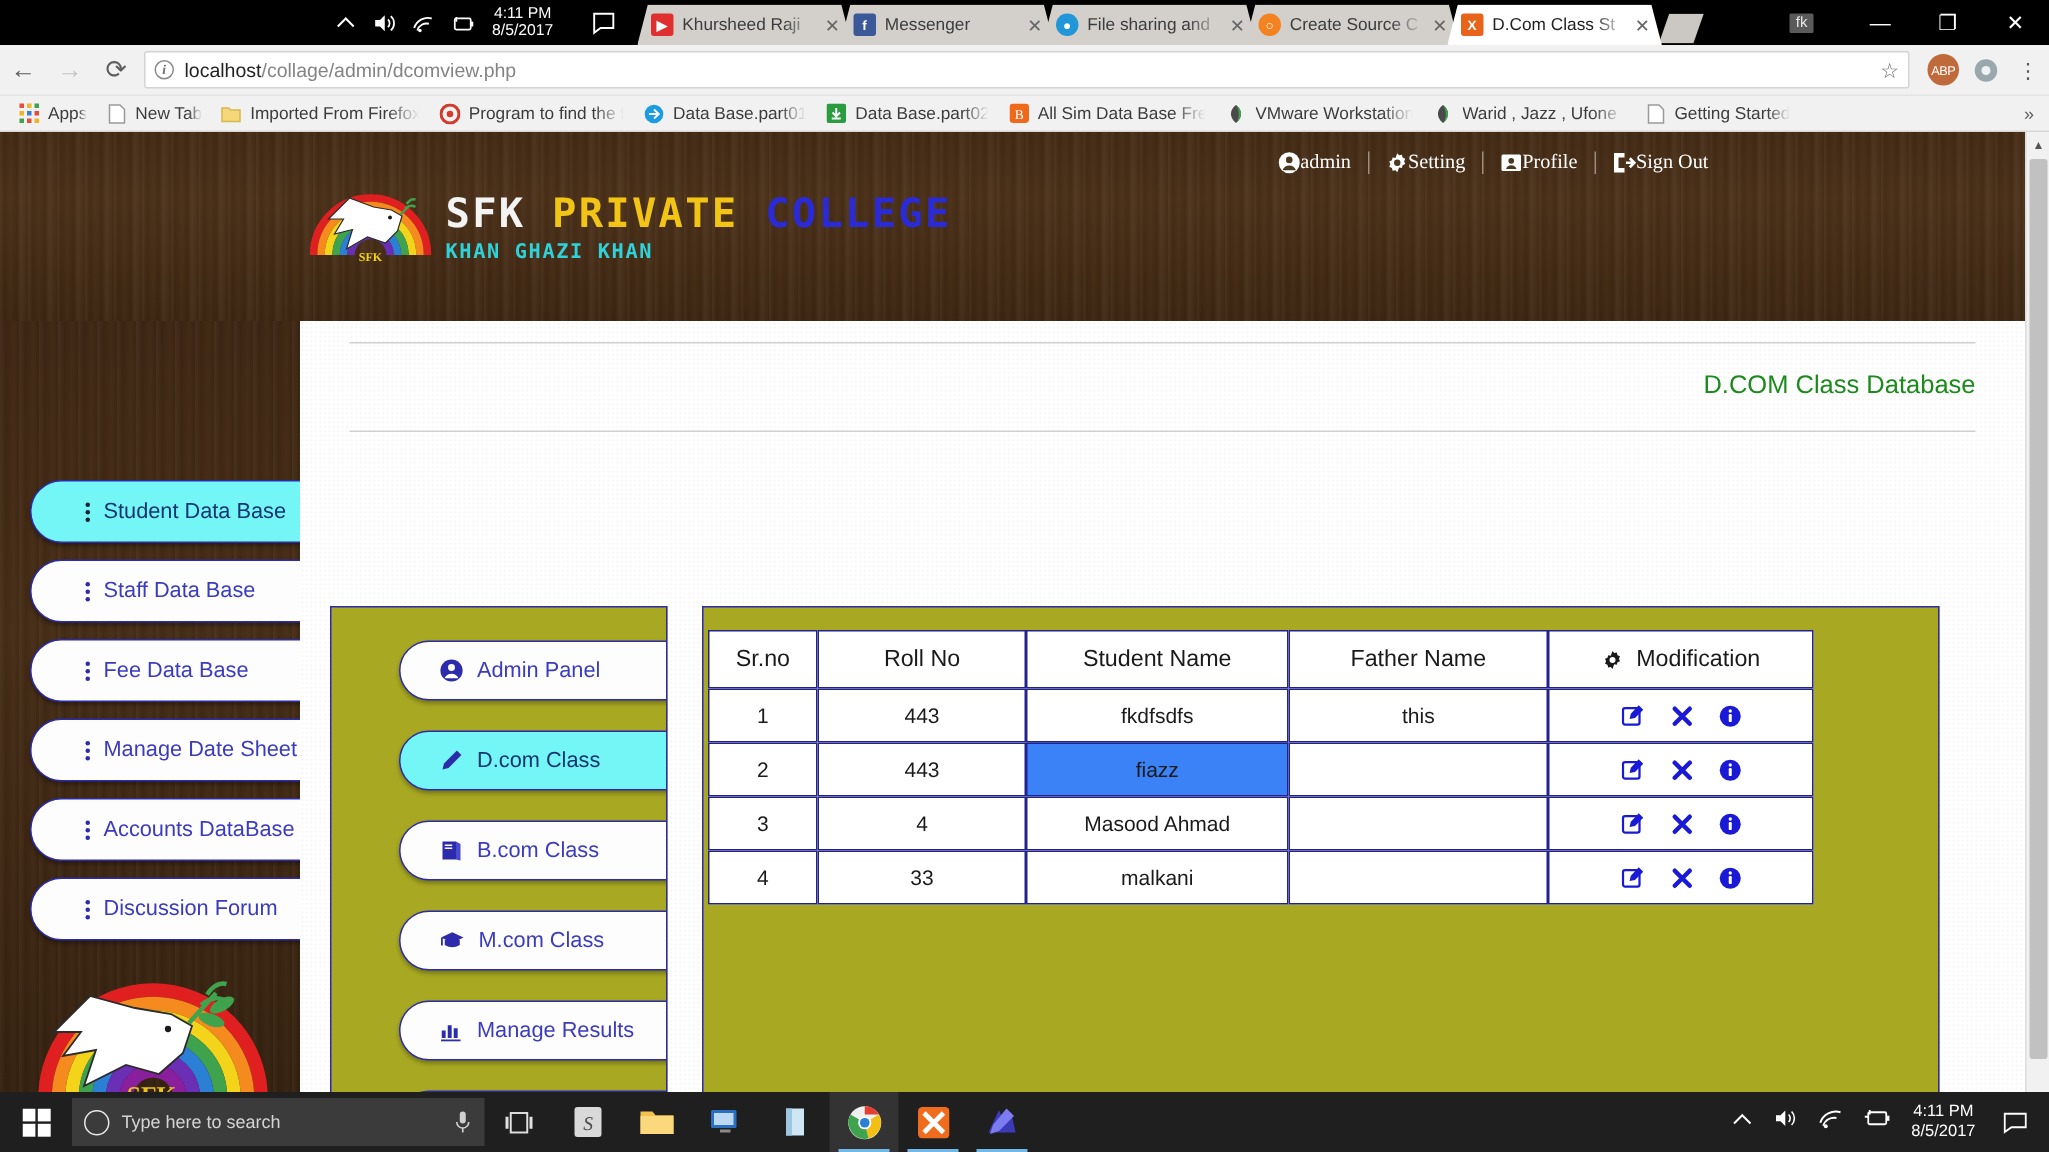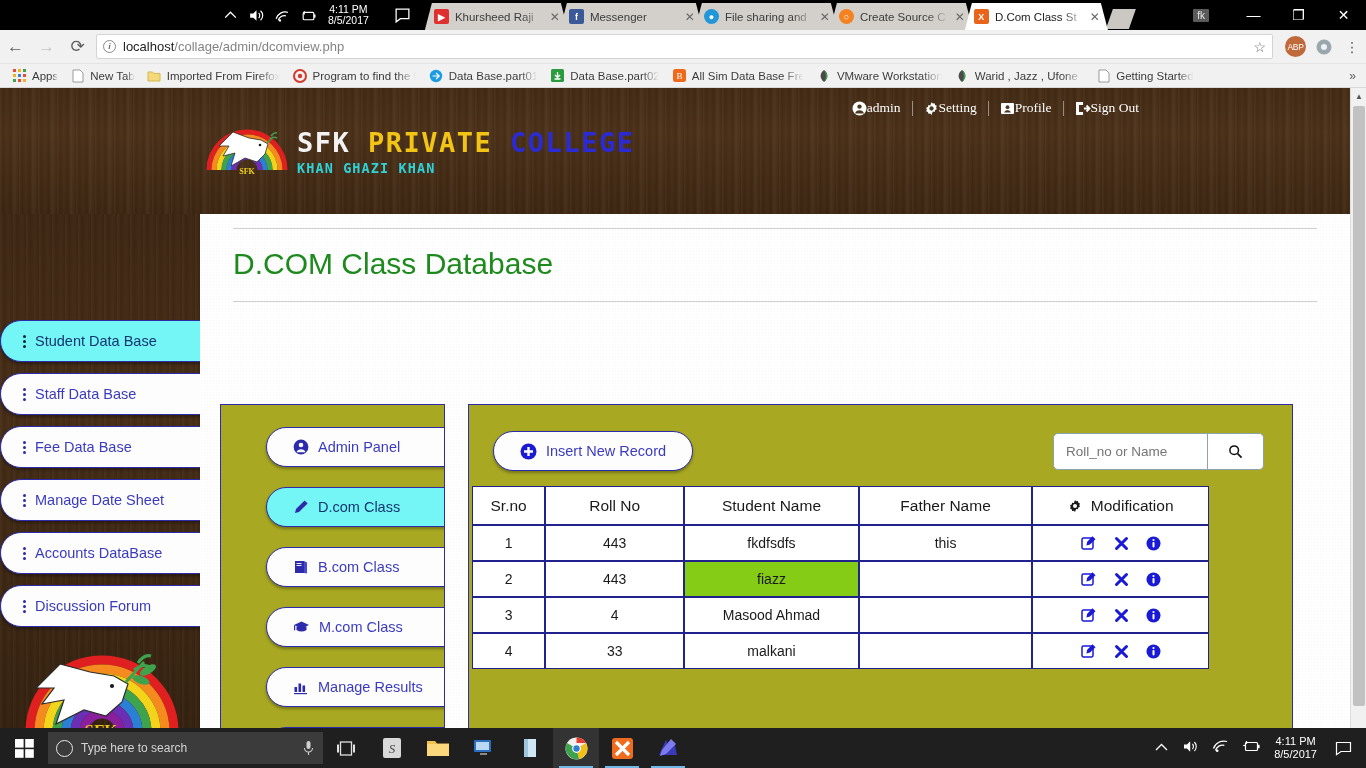--- a/index.html
+++ b/index.html
@@ -181,43 +181,44 @@
   }
   .mainnav a { color: #ffffff; display: flex; align-items: center; gap: 6px; }
 
   
   .sidemenu { position: absolute; left: 0; top: 232px; width: 200px; }
   .sideitem {
     position: relative; height: 42px; width: 206px;
     background: #fdfdfd;
     border: 1.4px solid #2b2bab;
     border-top-left-radius: 22px; border-bottom-left-radius: 22px;
-    display: flex; align-items: center; padding-left: 22px;
+    display: flex; align-items: center; padding-left: 36px;
     margin-bottom: 11px;
     color: #3b3bc0; font-size: 14.5px;
     box-shadow: 0 2px 3px rgba(0,0,0,0.35);
+    margin-left: 20px;
   }
   .sideitem.active { background: #74f6f6; color: #15356e; }
   .vdots { display:flex; flex-direction:column; gap:2px; margin-right: 9px; }
   .vdots i { width:3px; height:3px; background:#2b2bab; display:block; border-radius:50%; }
   .sideitem.active .vdots i { background: #123; }
 
   .sidelogo { position: absolute; left: 6px; top: 556px; width: 190px; text-align: center; }
 
   
   .content {
     position: absolute; left: 200px; top: 126px; width: 1150px; height: 514px;
     background: #ffffff;
     background-image: radial-gradient(rgba(0,0,0,0.035) 0.6px, transparent 0.7px);
     background-size: 3px 3px;
   }
   .pagetitle-wrap { margin: 0 33px; padding-top: 14px; }
   .hr { height: 1px; background: #d0d0d0; }
   .pagetitle {
-    text-align: left; color: #1d8a1d; font-size: 30px;
+    text-align: right; color: #1d8a1d; font-size: 17px;
     padding: 18px 0 20px; font-family: "Liberation Sans", sans-serif;
   }
 
   .panels { position: absolute; left: 20px; top: 190px; display: flex; gap: 23px; }
   .leftpanel {
     width: 225px; height: 400px; background: #A8A822;
     border: 1px solid #2b2bab; overflow: hidden;
   }
   .rightpanel {
     width: 825px; height: 400px; background: #A8A822;
@@ -263,21 +264,21 @@
     width: 737px; table-layout: fixed;
   }
   table.grid th, table.grid td {
     border: 1.2px solid #22228f; background: #ffffff;
     height: 36px; text-align: center; font-size: 14px; color: #1a1a1a;
     font-family: Liberation Sans, sans-serif; font-weight: normal;
     overflow: hidden;
   }
   table.grid th { height: 39px; font-size: 15.5px; }
   table.grid tr { }
-  table.grid td.hl { background: #84cc16; }
+  table.grid td.hl { background: #3b82f6; }
   .thmod { display: flex; align-items: center; justify-content: center; gap: 9px; }
   .rowacts { display: flex; align-items: center; justify-content: center; gap: 17px; color: #1a1ad6; }
   .act { display: flex; align-items: center; font-size: 15px; }
 
   
   .taskbar {
     position: absolute; left: 0; top: 728px; width: 1366px; height: 40px;
     background: #1f1f1f; display: flex; align-items: center;
   }
   .startbtn { width: 48px; height: 40px; display:flex; align-items:center; justify-content:center; }
@@ -687,38 +688,20 @@
             <span>Manage Results</span>
           </div>
           <div class="navpill">
             
             
           </div>
         </div>
       </div>
 
       <div class="rightpanel">
-        <div class="rp-top">
-          <div class="insertbtn">
-            <svg width="17" height="17" viewBox="0 0 17 17">
-                <circle cx="8.5" cy="8.5" r="8" fill="#1a1ad6"></circle>
-                <path d="M8.5 4 v9 M4 8.5 h9" stroke="#fff" stroke-width="2.4"></path>
-              </svg>
-            <span>Insert New Record</span>
-          </div>
-          <div class="searchwrap">
-            <input class="searchinput" value="" placeholder="Roll_no or Name" style="">
-            <div class="searchbtn">
-              <svg width="15" height="15" viewBox="0 0 16 16">
-                  <circle cx="6.6" cy="6.6" r="4.6" fill="none" stroke="#111" stroke-width="1.6"></circle>
-                  <path d="M10.2 10.2 L14.5 14.5" stroke="#111" stroke-width="1.8"></path>
-                </svg>
-            </div>
-          </div>
-        </div>
 
         <table class="grid">
           <colgroup>
             <col style="width:70px">
               <col style="width:133px">
               <col style="width:167px">
               <col style="width:166px">
               <col style="width:169px">
           </colgroup>
           <thead>

